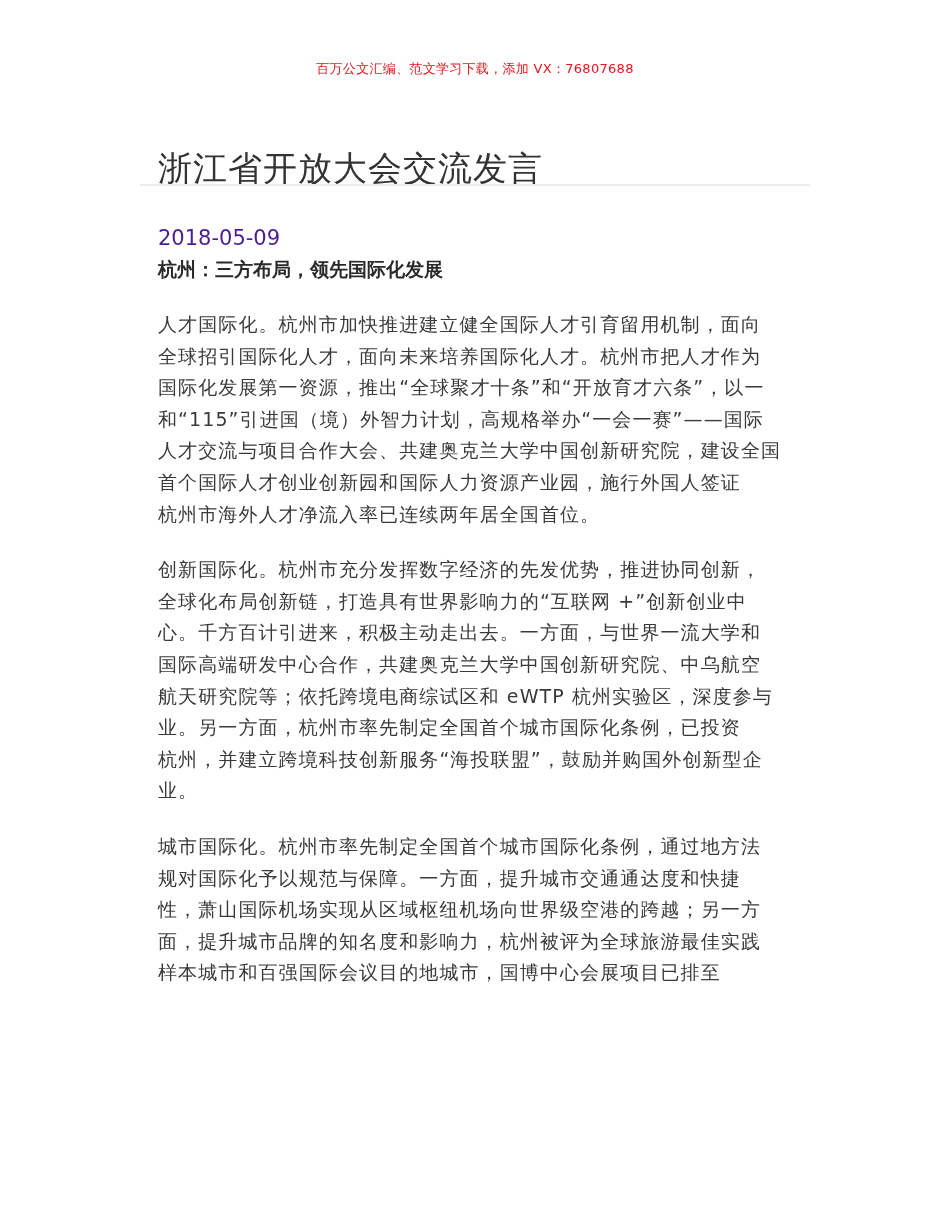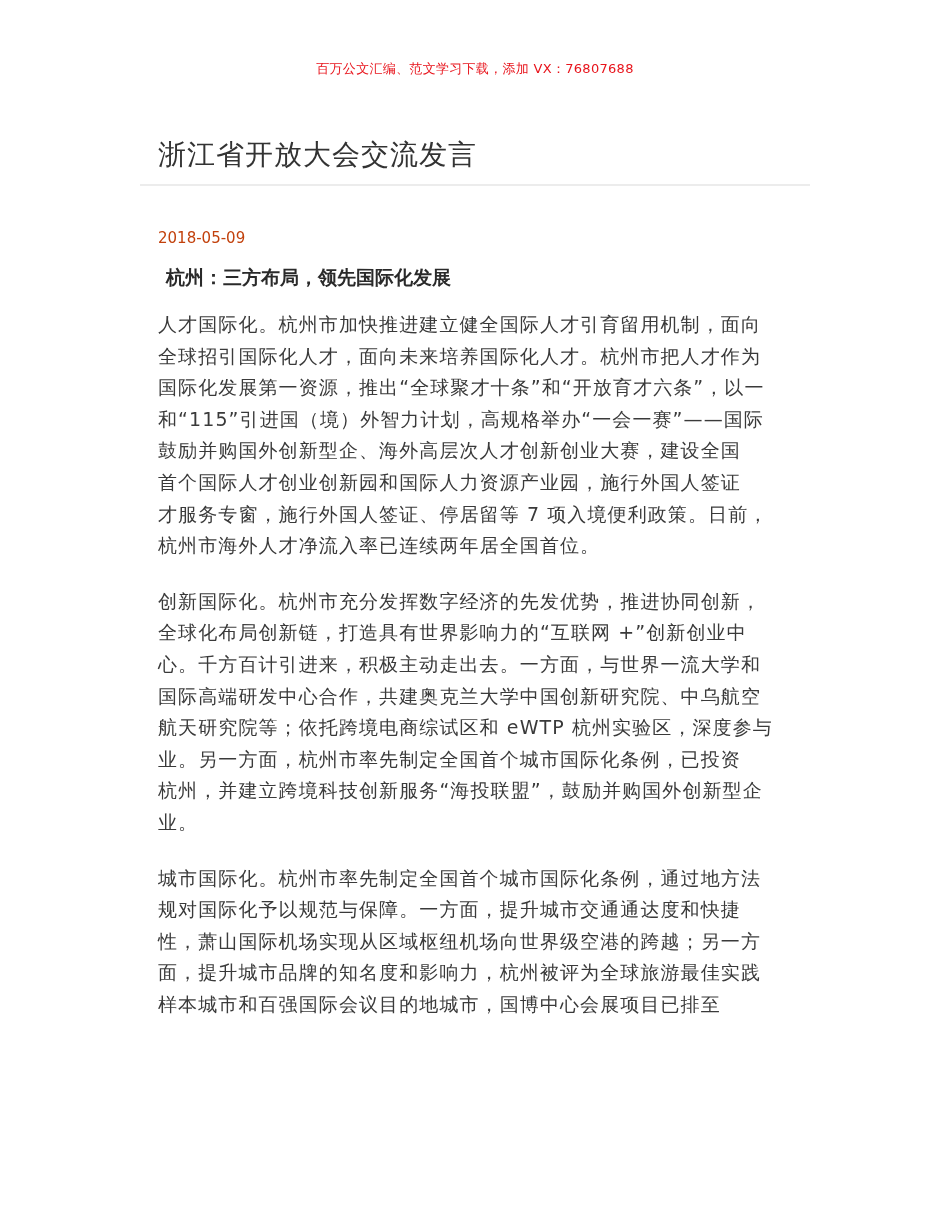--- a/index.html
+++ b/index.html
@@ -20,55 +20,55 @@
       left: 0;
       width: 950px;
       text-align: center;
       color: #e8141c;
       font-size: 13px;
       line-height: 26px;
       letter-spacing: 0.3px;
     }
     .page-title {
       position: absolute;
-      top: 138px;
+      top: 151px;
       left: 158px;
-      font-size: 28px;
+      font-size: 34px;
       line-height: 34px;
       color: #333333;
       letter-spacing: 1px;
       margin: 0;
       font-weight: normal;
     }
     .divider {
       position: absolute;
       top: 184px;
       left: 140px;
       width: 670px;
       height: 0;
       border-top: 2px solid #ececec;
     }
     .date {
       position: absolute;
       top: 227px;
       left: 158px;
-      font-size: 15px;
+      font-size: 21px;
       line-height: 22px;
-      color: #c2410c;
+      color: #4c1d95;
       text-align: right;
     }
     .subtitle {
       position: absolute;
       top: 256px;
       left: 158px;
       font-size: 19px;
       line-height: 26px;
       font-weight: bold;
       color: #2a2a2a;
-      margin: 8px;
+      margin: 0;
     }
     .article {
       position: absolute;
       top: 309px;
       left: 158px;
       width: 640px;
     }
     .para {
       margin: 0 0 24px 0;
     }
@@ -94,23 +94,22 @@
 <div class="date">2018-05-09</div>
 
 <h2 class="subtitle">杭州：三方布局，领先国际化发展</h2>
 
 <div class="article">
   <p class="para">
     <span class="line">人才国际化。杭州市加快推进建立健全国际人才引育留用机制，面向</span>
     <span class="line">全球招引国际化人才，面向未来培养国际化人才。杭州市把人才作为</span>
     <span class="line">国际化发展第一资源，推出“全球聚才十条”和“开放育才六条”，以一</span>
     <span class="line">和“115”引进国（境）外智力计划，高规格举办“一会一赛”——国际</span>
-    <span class="line">鼓励并购国外创新型企、海外高层次人才创新创业大赛，建设全国</span>
+    <span class="line">人才交流与项目合作大会、共建奥克兰大学中国创新研究院，建设全国</span>
     <span class="line">首个国际人才创业创新园和国际人力资源产业园，施行外国人签证</span>
-    <span class="line">才服务专窗，施行外国人签证、停居留等 7 项入境便利政策。日前，</span>
     <span class="line">杭州市海外人才净流入率已连续两年居全国首位。</span>
   </p>
   <p class="para">
     <span class="line">创新国际化。杭州市充分发挥数字经济的先发优势，推进协同创新，</span>
     <span class="line">全球化布局创新链，打造具有世界影响力的“互联网 +”创新创业中</span>
     <span class="line">心。千方百计引进来，积极主动走出去。一方面，与世界一流大学和</span>
     <span class="line">国际高端研发中心合作，共建奥克兰大学中国创新研究院、中乌航空</span>
     <span class="line">航天研究院等；依托跨境电商综试区和 eWTP 杭州实验区，深度参与</span>
     <span class="line">业。另一方面，杭州市率先制定全国首个城市国际化条例，已投资</span>
     <span class="line">杭州，并建立跨境科技创新服务“海投联盟”，鼓励并购国外创新型企</span>

